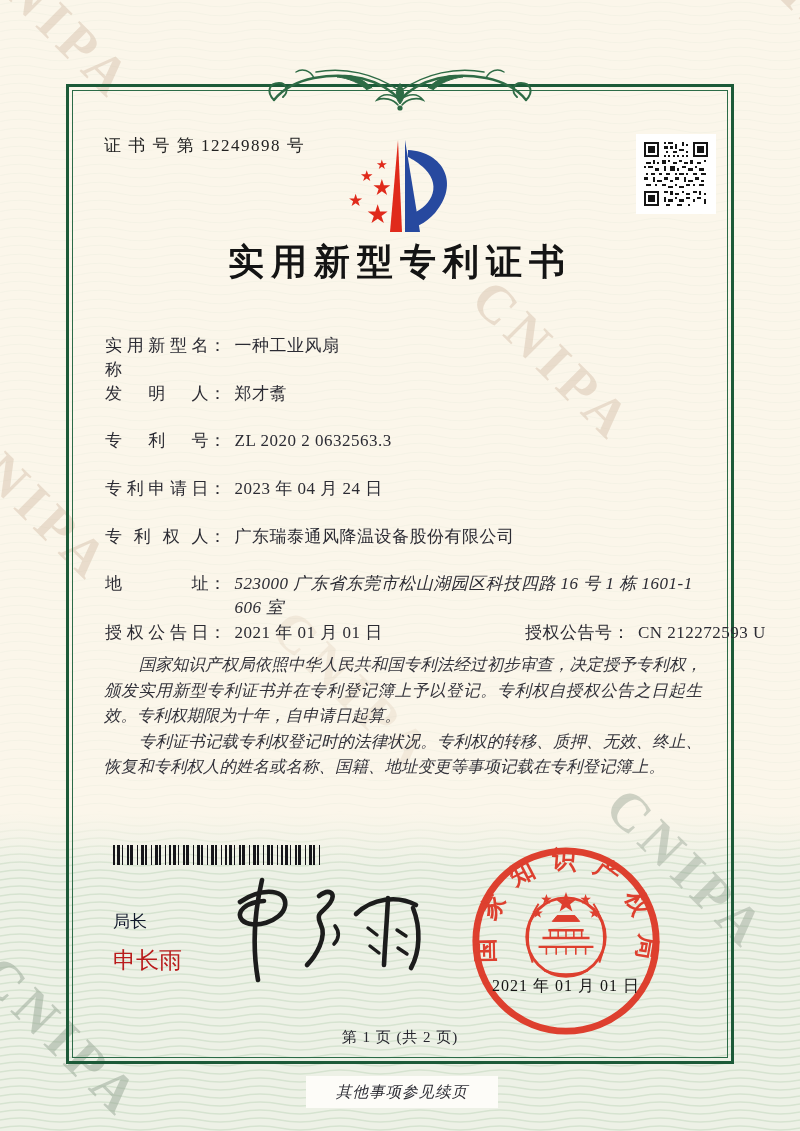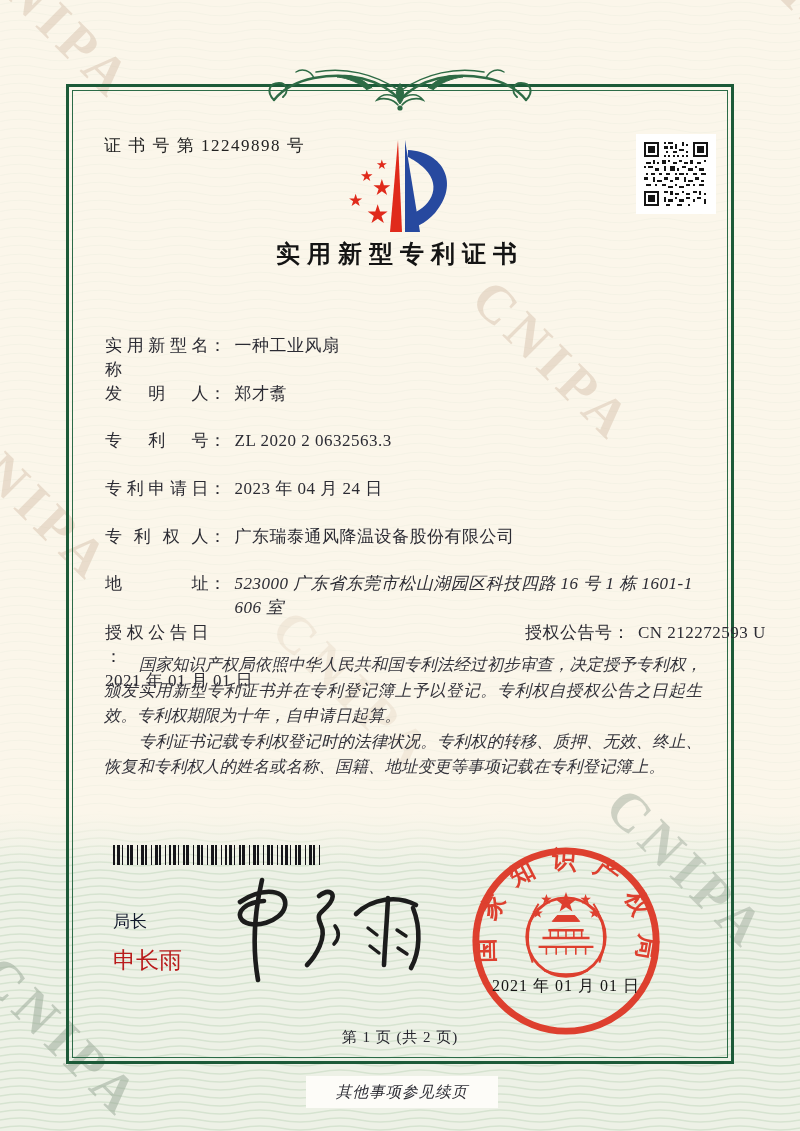--- a/index.html
+++ b/index.html
@@ -33,21 +33,21 @@
     pointer-events:none;
   }
   
   .cert-no{position:absolute;left:104px;top:134px;font-size:17px;letter-spacing:1.5px;color:#222;}
   .logo{position:absolute;left:332px;top:136px;width:136px;height:100px;}
   .logo .star{position:absolute;color:#e02a1b;line-height:1;}
   .qr-box{position:absolute;left:636px;top:134px;width:80px;height:80px;background:#fff;}
   .qr-box svg{position:absolute;left:8px;top:8px;width:64px;height:64px;}
   .title{
     position:absolute;left:0;top:238px;width:800px;text-align:center;
-    font-size:24px;font-weight:bold;letter-spacing:7px;color:#141414;
+    font-size:36px;font-weight:bold;letter-spacing:7px;color:#141414;
   }
   
   .row{position:absolute;left:105px;display:flex;font-size:17px;line-height:24px;letter-spacing:0.5px;color:#2b2b33;}
   .row .lbl{display:inline-block;width:104px;text-align:justify;text-align-last:justify;flex:none;}
   .row .colon{flex:none;margin-right:8px;}
   .row .val{white-space:nowrap;}
   .row .val-block{max-width:485px;font-style:italic;}
   .grant-no-group{position:absolute;left:420px;top:0;display:flex;}
   .grant-no-group .lbl2{flex:none;}
   
@@ -221,21 +221,21 @@
     <span class="val">广东瑞泰通风降温设备股份有限公司</span>
   </div>
   <div class="row" style="top:572px;">
     <span class="lbl">地址</span>
       <span class="colon">：</span>
     <span class="val-block">
       <div>523000 广东省东莞市松山湖园区科技四路 16 号 1 栋 1601-1</div>
       <div>606 室</div>
     </span>
   </div>
-  <div class="row" style="top:621px;width:600px;flex-direction:column;">
+  <div class="row" style="top:621px;width:600px;">
     <span class="lbl">授权公告日</span>
       <span class="colon">：</span>
     <span class="val">2021 年 01 月 01 日</span>
     <span class="grant-no-group">
       <span class="lbl2">授权公告号</span>
         <span class="colon">：</span>
       <span class="val">CN 212272593 U</span>
     </span>
   </div>
 

